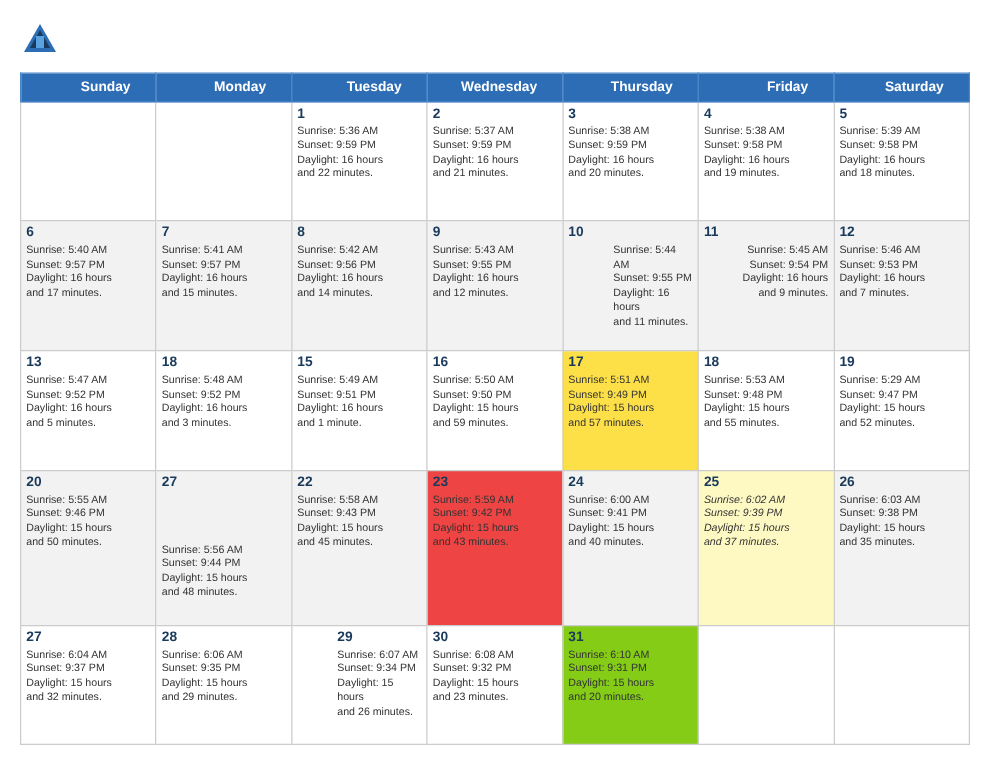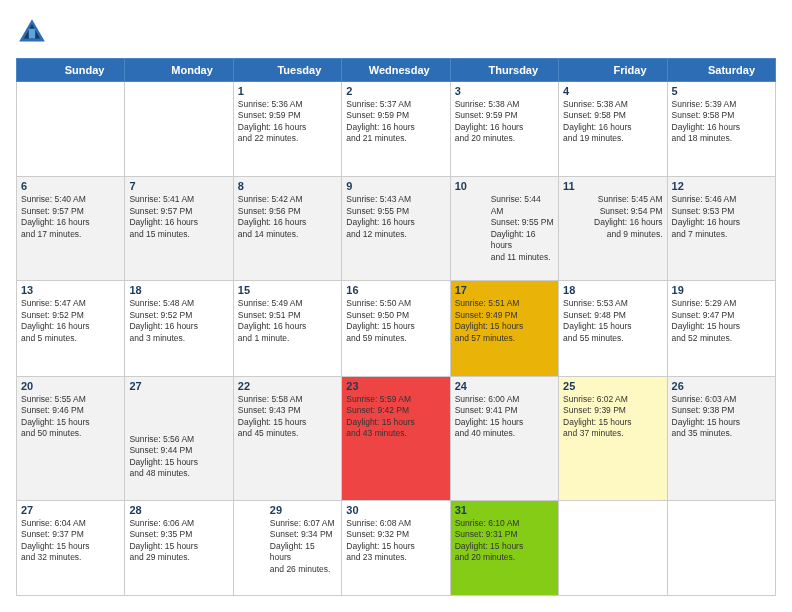--- a/index.html
+++ b/index.html
@@ -242,21 +242,21 @@
 Daylight: 16 hours
 and 1 minute.</div>
           </td>
           <td style="background: rgb(255, 255, 255);">
             <span class="day-num">16</span>
             <div class="day-info" style="white-space: pre-line;">Sunrise: 5:50 AM
 Sunset: 9:50 PM
 Daylight: 15 hours
 and 59 minutes.</div>
           </td>
-          <td style="background: #eab308;">
+          <td style="background: #fde047;">
             <span class="day-num">17</span>
             <div class="day-info" style="white-space: pre-line;">Sunrise: 5:51 AM
 Sunset: 9:49 PM
 Daylight: 15 hours
 and 57 minutes.</div>
           </td>
           <td style="background: rgb(255, 255, 255);">
             <span class="day-num">18</span>
             <div class="day-info" style="white-space: pre-line;">Sunrise: 5:53 AM
 Sunset: 9:48 PM
@@ -302,21 +302,21 @@
           </td>
           <td style="background: rgb(242, 242, 242);">
             <span class="day-num">24</span>
             <div class="day-info" style="white-space: pre-line;">Sunrise: 6:00 AM
 Sunset: 9:41 PM
 Daylight: 15 hours
 and 40 minutes.</div>
           </td>
           <td style="background: #fef9c3;">
             <span class="day-num">25</span>
-            <div class="day-info" style="white-space: pre-line;">Sunrise: 6:02 AM
+            <div class="day-info" style="white-space: pre-line; font-style: italic;">Sunrise: 6:02 AM
 Sunset: 9:39 PM
 Daylight: 15 hours
 and 37 minutes.</div>
           </td>
           <td style="background: rgb(242, 242, 242);">
             <span class="day-num">26</span>
             <div class="day-info" style="white-space: pre-line;">Sunrise: 6:03 AM
 Sunset: 9:38 PM
 Daylight: 15 hours
 and 35 minutes.</div>

